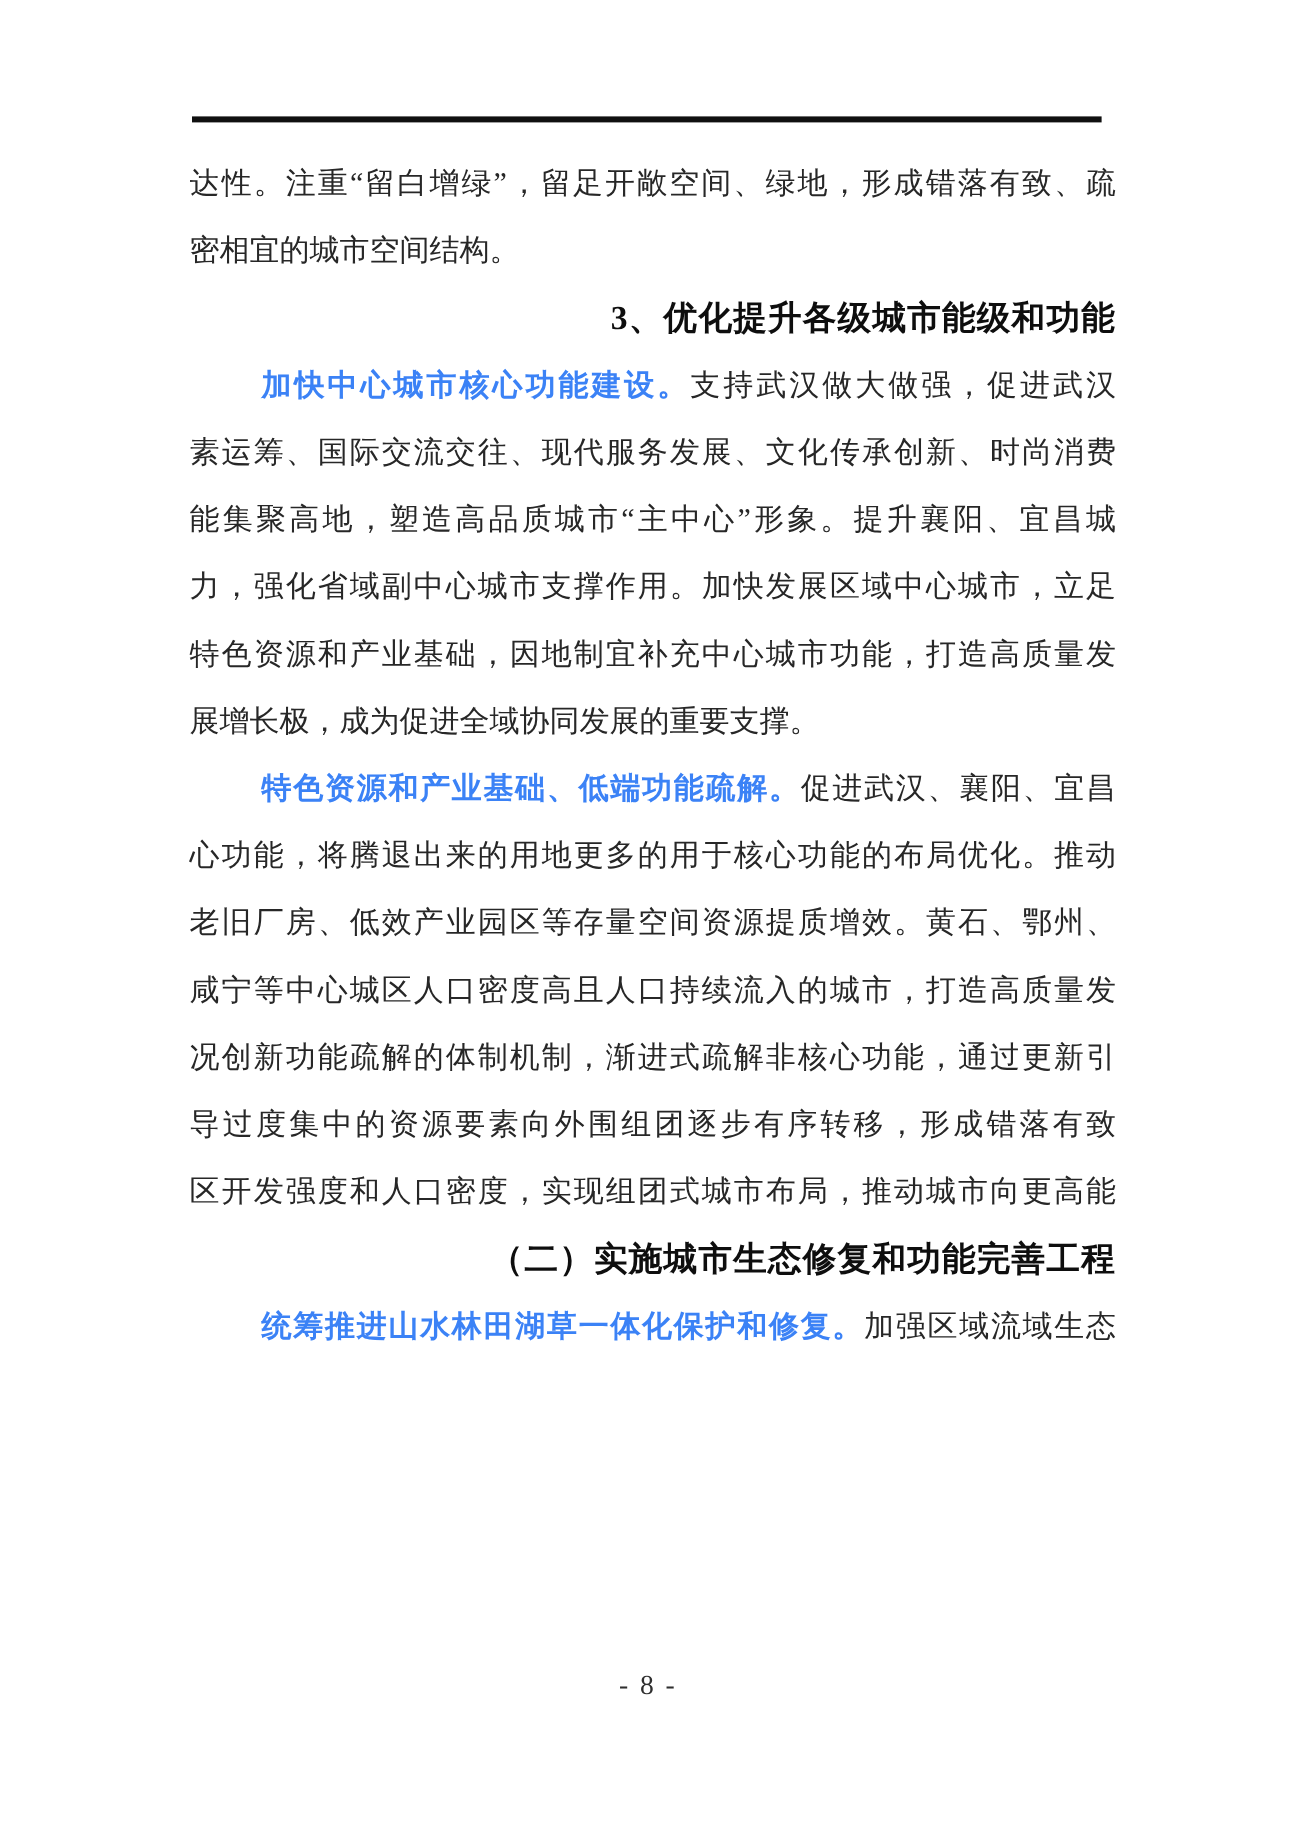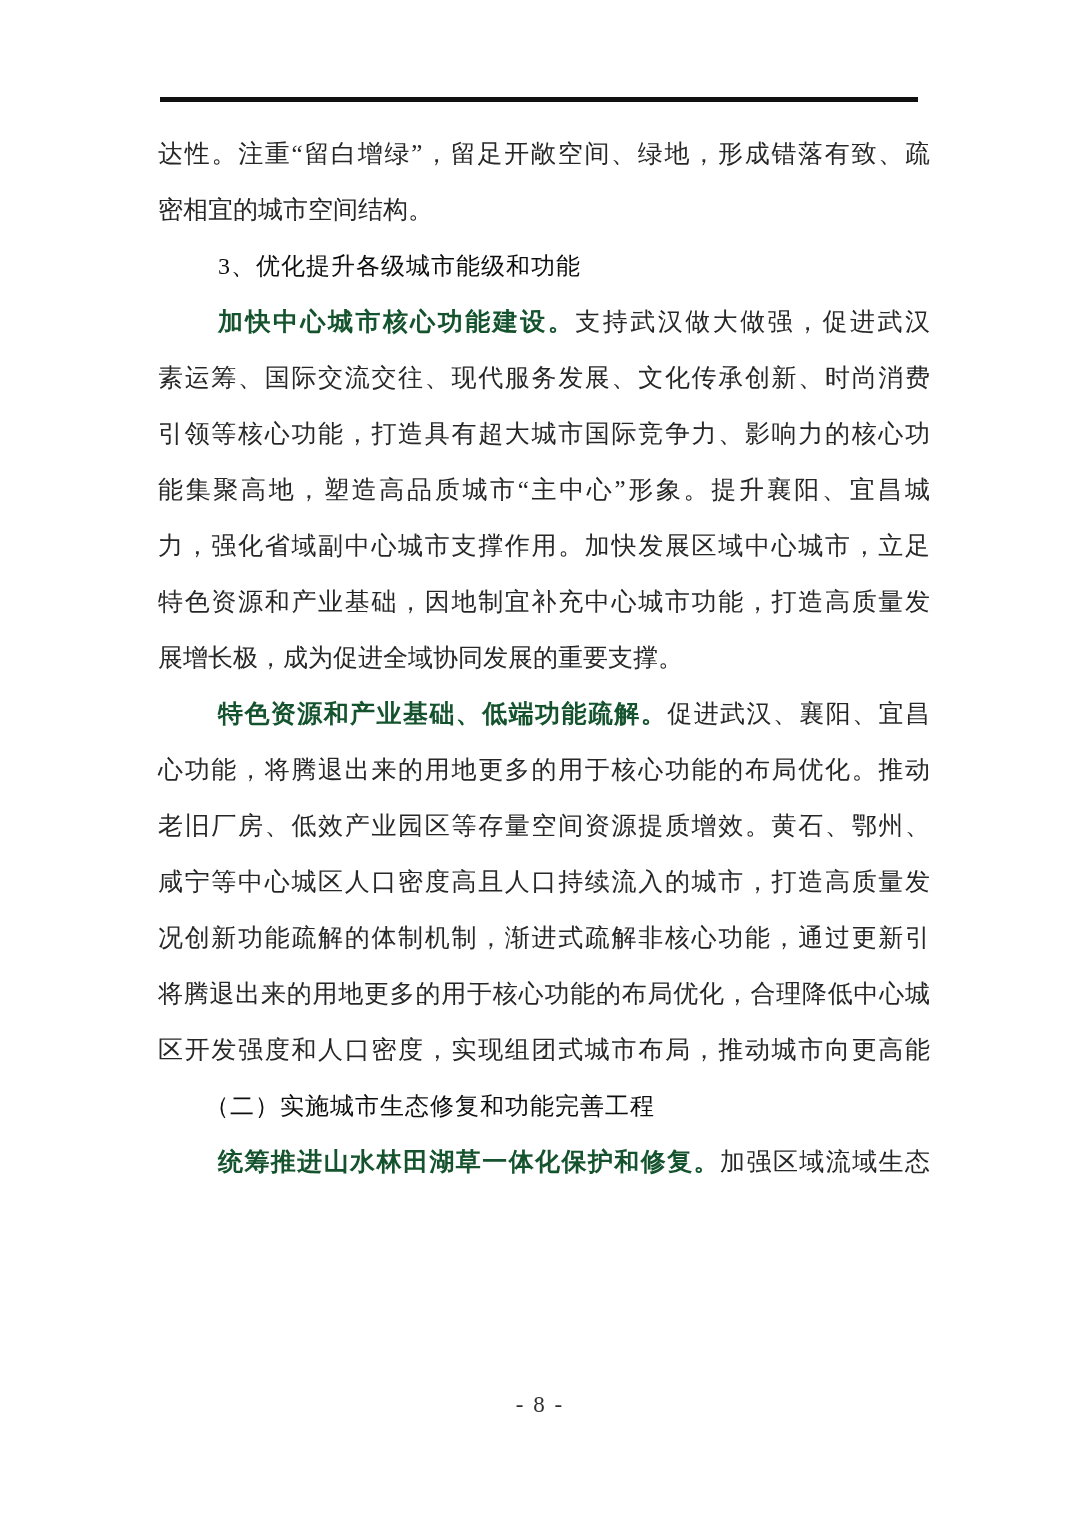--- a/index.html
+++ b/index.html
@@ -20,22 +20,22 @@
   }
   .ln{
     height:56px;line-height:56px;
     font-size:25px;
     white-space:normal;
     overflow:visible;
   }
   .jf{text-align:justify;text-align-last:justify;}
   .ind2{padding-left:60px;}
   .ind15{padding-left:47px;}
-  .hd{font-weight:normal;color:#0e0e0e;font-size:24px;letter-spacing:1px;}
-  .content b{font-weight:bold;color:#14532d;}
+  .hd{font-weight:bold;color:#0e0e0e;font-size:28px;letter-spacing:1px;text-align:right;}
+  .content b{font-weight:bold;color:#3b82f6;}
   .footer{
     position:absolute;left:0;top:1392px;width:1080px;
     text-align:center;font-size:23px;color:#2f2f2f;
     letter-spacing:2px;
   }
 </style>
 </head>
 <body>
 
 <div class="page">
@@ -44,32 +44,31 @@
 
   <div class="content">
 
     <div class="ln jf">达性。注重“留白增绿”，留足开敞空间、绿地，形成错落有致、疏</div>
     <div class="ln">密相宜的城市空间结构。</div>
 
     <div class="ln hd ind2">3、优化提升各级城市能级和功能</div>
 
     <div class="ln jf ind2"><b>加快中心城市核心功能建设。</b><span>支持武汉做大做强，促进武汉</span></div>
     <div class="ln jf">素运筹、国际交流交往、现代服务发展、文化传承创新、时尚消费</div>
-    <div class="ln jf">引领等核心功能，打造具有超大城市国际竞争力、影响力的核心功</div>
     <div class="ln jf">能集聚高地，塑造高品质城市“主中心”形象。提升襄阳、宜昌城</div>
     <div class="ln jf">力，强化省域副中心城市支撑作用。加快发展区域中心城市，立足</div>
     <div class="ln jf">特色资源和产业基础，因地制宜补充中心城市功能，打造高质量发</div>
     <div class="ln">展增长极，成为促进全域协同发展的重要支撑。</div>
 
     <div class="ln jf ind2"><b>特色资源和产业基础、低端功能疏解。</b><span>促进武汉、襄阳、宜昌</span></div>
     <div class="ln jf">心功能，将腾退出来的用地更多的用于核心功能的布局优化。推动</div>
     <div class="ln jf">老旧厂房、低效产业园区等存量空间资源提质增效。黄石、鄂州、</div>
     <div class="ln jf">咸宁等中心城区人口密度高且人口持续流入的城市，打造高质量发</div>
     <div class="ln jf">况创新功能疏解的体制机制，渐进式疏解非核心功能，通过更新引</div>
-    <div class="ln jf">将腾退出来的用地更多的用于核心功能的布局优化，合理降低中心城</div>
+    <div class="ln jf">导过度集中的资源要素向外围组团逐步有序转移，形成错落有致</div>
     <div class="ln jf">区开发强度和人口密度，实现组团式城市布局，推动城市向更高能</div>
 
     <div class="ln hd ind15">（二）实施城市生态修复和功能完善工程</div>
 
 
     <div class="ln jf ind2"><b>统筹推进山水林田湖草一体化保护和修复。</b><span>加强区域流域生态</span></div>
 
   </div>
 
   <div class="footer">- 8 -</div>

